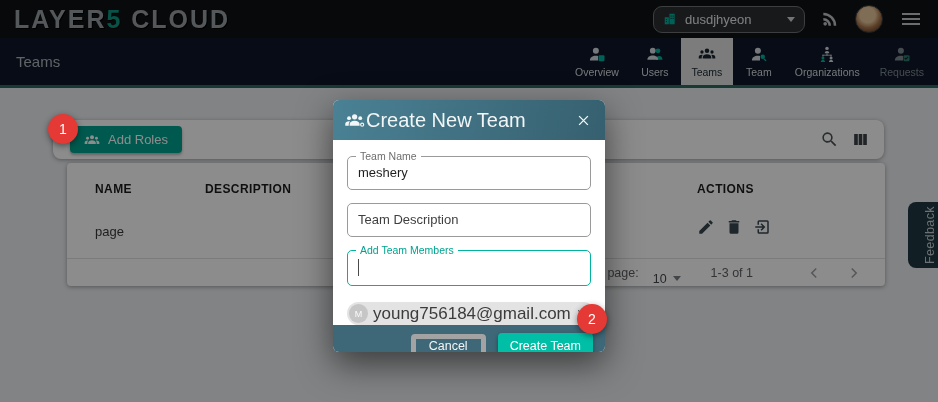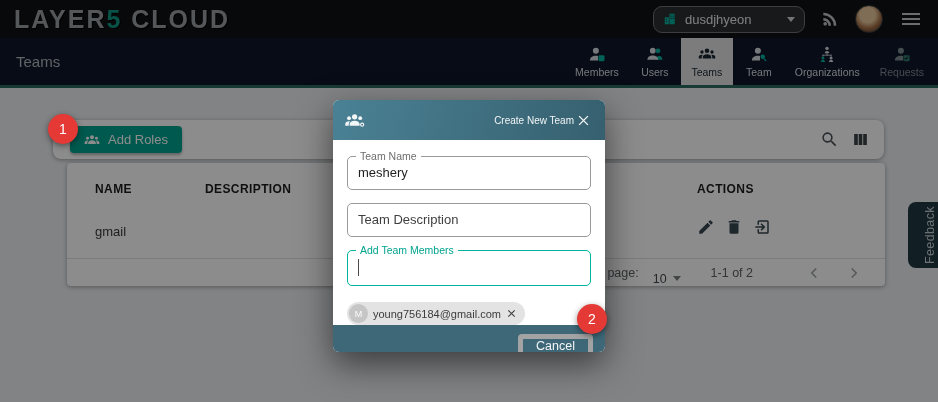--- a/index.html
+++ b/index.html
@@ -109,21 +109,21 @@
     position:absolute; left:333px; top:100px; width:272px; height:252px; z-index:20;
     border-radius:6px; overflow:hidden; background:#fff;
     box-shadow:0 12px 34px rgba(0,0,0,.55);
     display:flex; flex-direction:column;
   }
   .modal-header {
     height:40px; flex:0 0 40px; background:linear-gradient(100deg,#4a8194,#36606f);
     display:flex; align-items:center; padding:0 12px;
   }
   .modal-header svg.group { width:21px; height:21px; fill:#f2f5f6; }
-  .modal-title { flex:1; text-align:right; color:#f2f5f6; font-size:10px; }
+  .modal-title { flex:1; text-align:left; color:#f2f5f6; font-size:20px; }
   .modal-close { background:none; border:none; cursor:pointer; display:flex; padding:2px; }
   .modal-close svg { width:15px; height:15px; stroke:#f2f5f6; stroke-width:2.2; }
 
   .modal-body { flex:1; background:#fff; padding:16px 14px 0; position:relative; }
   .field {
     position:relative; border:1px solid #9a9a9a; border-radius:5px;
     height:34px; margin-bottom:13px; cursor:text;
   }
   .field .flabel {
     position:absolute; top:-7px; left:8px; background:#fff; padding:0 4px;
@@ -136,21 +136,21 @@
   .text-caret { position:absolute; left:10px; top:8px; width:1px; height:17px; background:#4a4a4a; }
 
   .member-chip {
     display:inline-flex; align-items:center; gap:5px; height:23px; margin-top:3px;
     background:#e3e3e3; border-radius:12px; padding:0 8px 0 2px;
   }
   .chip-avatar {
     width:19px; height:19px; border-radius:50%; background:#c6c6c6;
     color:#fbfbfb; font-size:9px; display:flex; align-items:center; justify-content:center;
   }
-  .chip-label { font-size:11px; color:#3c3c3c; }
+  .chip-label { font-size:17px; color:#3c3c3c; }
   .chip-remove { background:none; border:none; cursor:pointer; display:flex; padding:0; }
   .chip-remove svg { width:11px; height:11px; stroke:#3c3c3c; stroke-width:2.4; }
 
   .modal-footer {
     flex:0 0 42px; background:#3e6878;
     display:flex; align-items:center; justify-content:flex-end; gap:12px; padding:0 12px;
   }
   .btn-cancel {
     height:24px; padding:0 13px; background:transparent; border:5px solid #a3a3a3;
     border-radius:4px; color:#f2f5f6; font-size:12.5px; font-family:inherit; cursor:pointer;
@@ -215,21 +215,21 @@
 
 <nav class="navbar">
   <span class="page-title">Teams</span>
   <div class="tabs">
     <div class="tab">
       <svg viewBox="0 0 24 24">
           <circle cx="10.5" cy="7.5" r="4"></circle>
           <path d="M2.5 20.5c0-4.2 3.5-6.3 8-6.3 1 0 2 .1 2.8.3v6H2.5z"></path>
           <rect class="acc" x="14" y="13.5" width="8" height="8" rx="1.5"></rect>
         </svg>
-      <span>Members</span>
+      <span>Overview</span>
     </div>
     <div class="tab">
       <svg viewBox="0 0 24 24">
           <circle class="acc" cx="16" cy="7.8" r="3.2"></circle>
           <path class="acc" d="M13.2 19.5c0-3.3 2-5.2 4.8-4.9 2 .2 4 2 4 4.9z"></path>
           <circle cx="9" cy="7.5" r="3.8"></circle>
           <path d="M1.8 19.8c0-3.9 3.2-5.9 7.2-5.9s7.2 2 7.2 5.9z"></path>
         </svg>
       <span>Users</span>
     </div>
@@ -301,21 +301,21 @@
       </svg>
   </div>
 </section>
 
 <section class="table-card">
   <span class="th" style="left:28px">NAME</span>
   <span class="th" style="left:138px">DESCRIPTION</span>
   <span class="th" style="left:630px">ACTIONS</span>
 
   <div>
-    <span class="td-name">gmail</span>
+    <span class="td-name">page</span>
     <span class="td-name" style="left:138px"></span>
     <div class="row-actions">
       <svg viewBox="0 0 24 24">
           <path d="M3 17.25V21h3.75L17.81 9.94l-3.75-3.75L3 17.25zM20.71 7.04a1 1 0 0 0 0-1.41l-2.34-2.34a1 1 0 0 0-1.41 0l-1.83 1.83 3.75 3.75 1.83-1.83z"></path>
         </svg>
       <svg viewBox="0 0 24 24">
           <path d="M6 19a2 2 0 0 0 2 2h8a2 2 0 0 0 2-2V7H6v12zM19 4h-3.5l-1-1h-5l-1 1H5v2h14V4z"></path>
         </svg>
       <svg viewBox="0 0 24 24">
           <path d="M10.09 15.59L11.5 17l5-5-5-5-1.41 1.41L12.67 11H3v2h9.67l-2.58 2.59zM19 3H8a2 2 0 0 0-2 2v4h2V5h11v14H8v-4H6v4a2 2 0 0 0 2 2h11a2 2 0 0 0 2-2V5a2 2 0 0 0-2-2z"></path>
@@ -324,21 +324,21 @@
   </div>
 
   <div class="table-divider"></div>
 
   <div class="pagination">
     <span class="pg-label">Rows per page:</span>
     <span class="pg-select">
       <span>10</span>
       <span class="caret-down"></span>
     </span>
-    <span class="pg-range">1-1 of 2</span>
+    <span class="pg-range">1-3 of 1</span>
     <span class="pg-chev"><svg viewBox="0 0 24 24">
           <path d="M15 6l-6 6 6 6"></path>
         </svg></span>
     <span class="pg-chev"><svg viewBox="0 0 24 24">
           <path d="M9 6l6 6-6 6"></path>
         </svg></span>
   </div>
 </section>
 
 <div class="feedback-tab">
@@ -387,17 +387,18 @@
       <button class="chip-remove">
         <svg viewBox="0 0 24 24" fill="none">
             <path d="M5 5l14 14M19 5L5 19"></path>
           </svg>
       </button>
     </div>
   </div>
 
   <div class="modal-footer">
     <button class="btn-cancel">Cancel</button>
+    <button class="btn-create">Create Team</button>
   </div>
 </div>
 
 <div class="badge badge-1">1</div>
 <div class="badge badge-2">2</div>
 
 </body></html>

